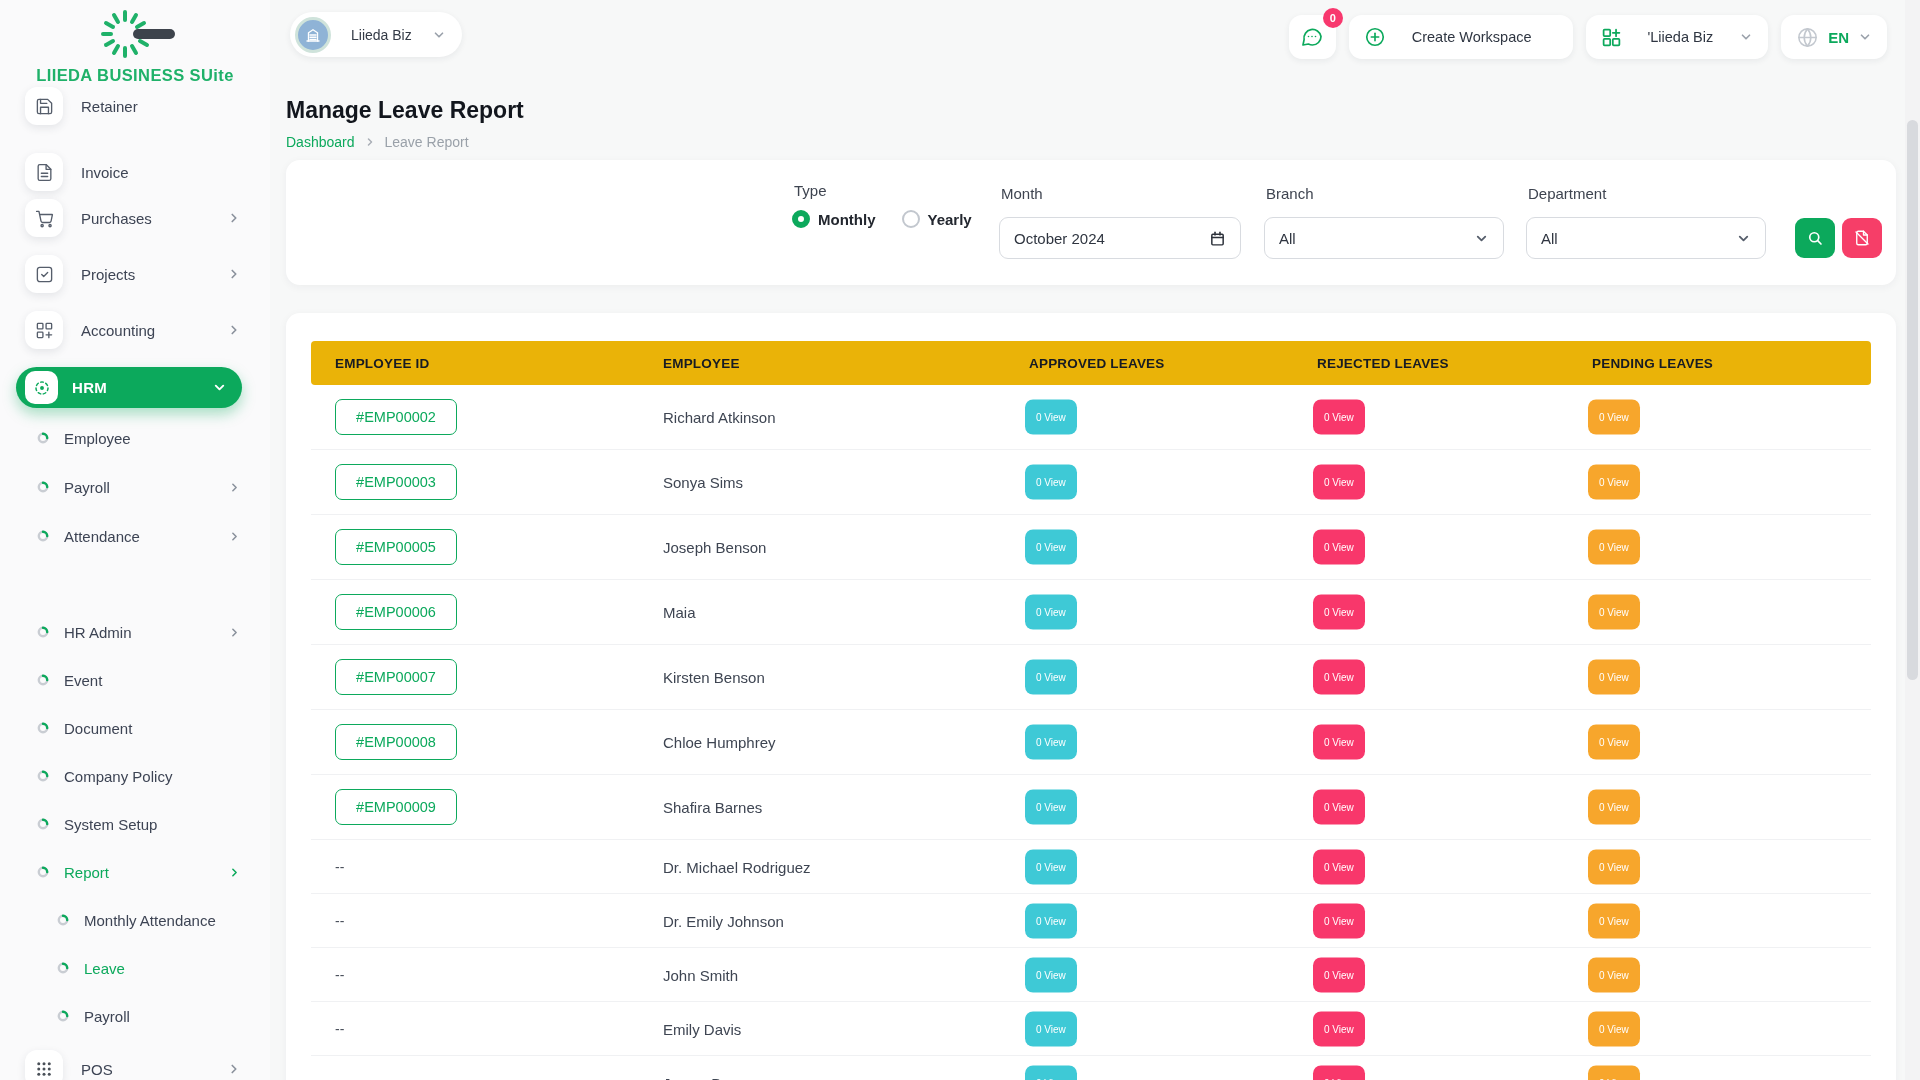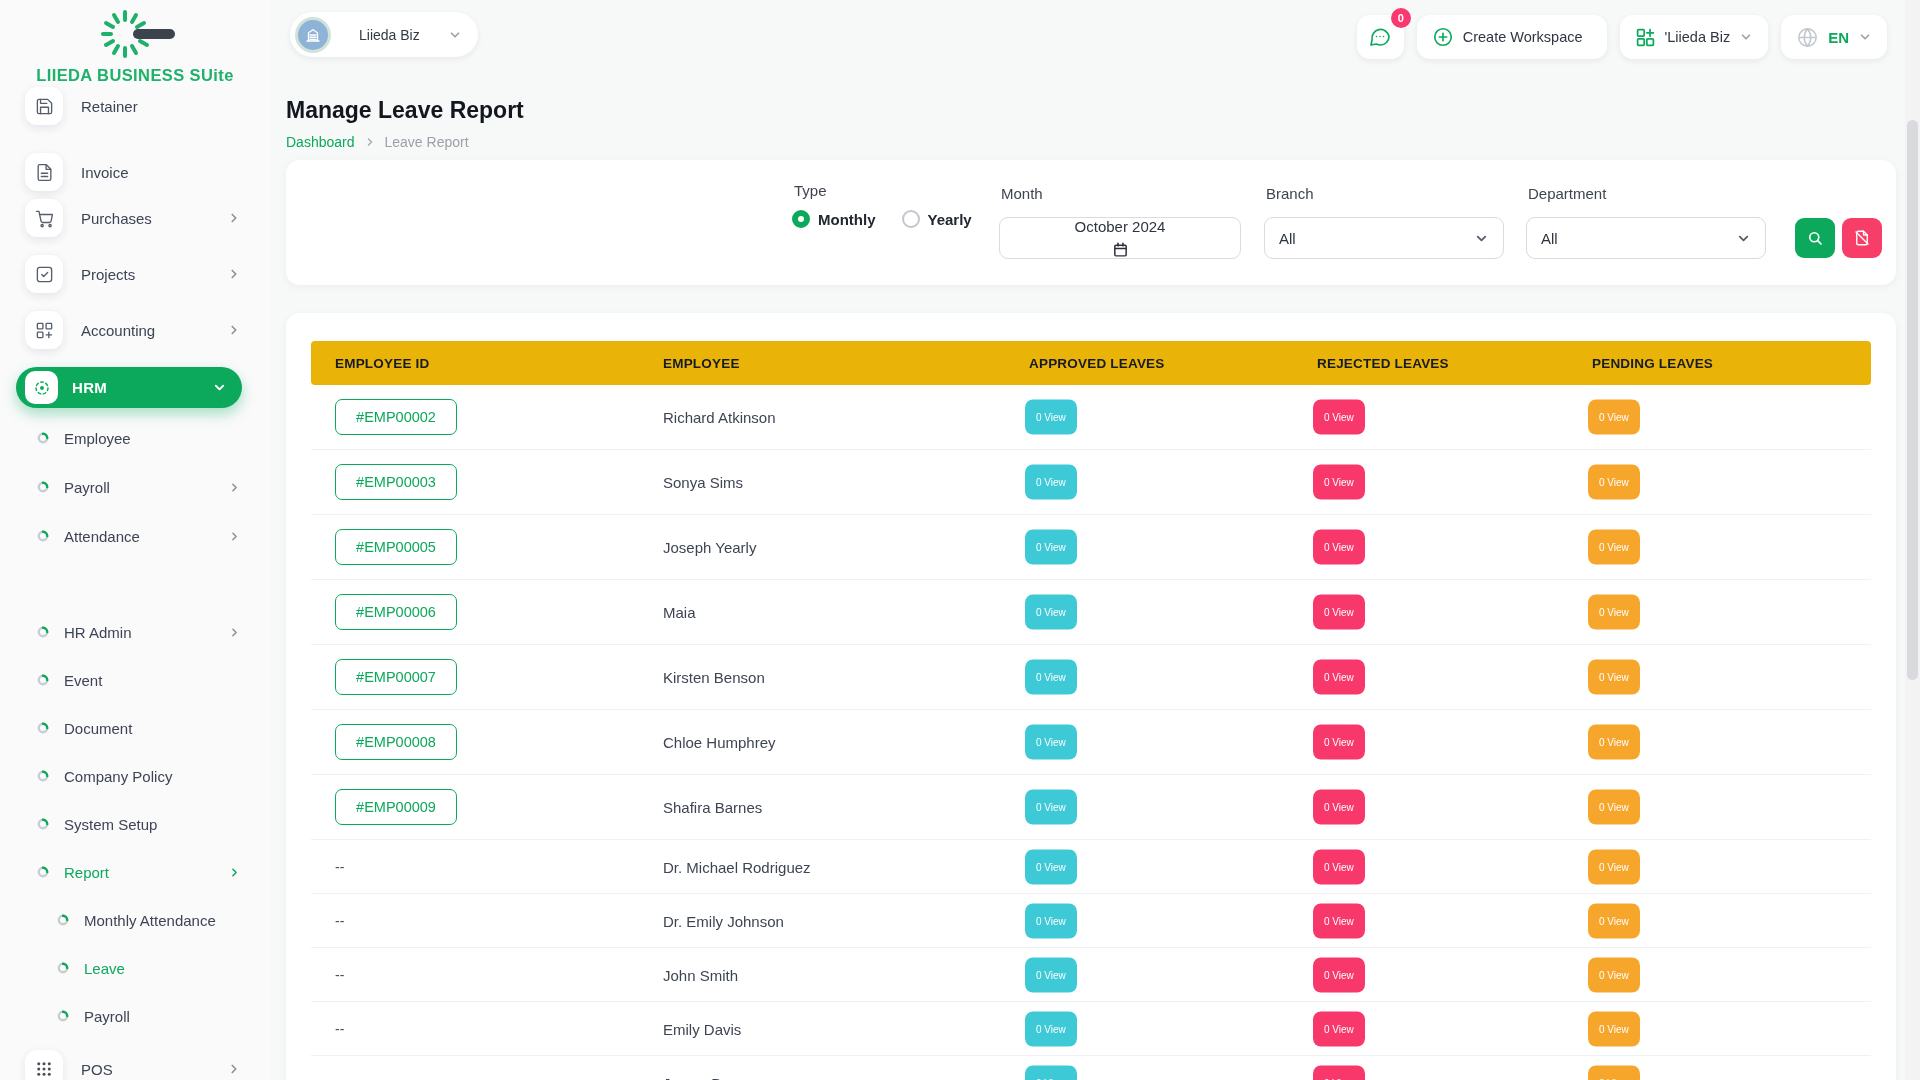--- a/index.html
+++ b/index.html
@@ -29,30 +29,30 @@
   .hrm-iconbox { width:33px; height:33px; background:#fff; border-radius:10px; margin-left:9px;
     display:flex; align-items:center; justify-content:center; }
   .hrm-label { margin-left:14px; color:#fff; font-weight:700; font-size:15px; letter-spacing:.3px; }
   .hrm-chev { margin-left:auto; margin-right:15px; }
 
   
   .ws-pill { position:absolute; left:290px; top:12px; height:45px; background:#fff; border-radius:23px;
     display:flex; align-items:center; padding:0 16px 0 5px; box-shadow:0 2px 6px rgba(30,40,60,.07); cursor:pointer; }
   .ws-avatar { width:36px; height:36px; border-radius:50%; background:#8fb3d6; border:3px solid #cfe3db;
     display:flex; align-items:center; justify-content:center; }
-  .ws-name { margin:0 28px; font-size:14px; font-weight:500; color:#333a46; }
+  .ws-name { margin:0 20px; font-size:14px; font-weight:500; color:#333a46; }
 
   .top-right { position:absolute; top:15px; right:33px; display:flex; gap:13px; align-items:center; }
   .chat-btn { position:relative; width:47px; height:44px; background:#fff; border-radius:13px;
     display:flex; align-items:center; justify-content:center; box-shadow:0 2px 6px rgba(30,40,60,.07); cursor:pointer; }
   .chat-badge { position:absolute; top:-7px; right:-7px; min-width:20px; height:20px; border-radius:50%;
     background:#f8386e; color:#fff; font-size:11px; font-weight:700; display:flex; align-items:center; justify-content:center; }
   .top-pill { height:44px; background:#fff; border-radius:13px; display:flex; align-items:center;
     padding:0 15px; box-shadow:0 2px 6px rgba(30,40,60,.07); cursor:pointer; }
-  .top-pill .lbl { margin:0 9px; font-size:14.5px; font-weight:500; color:#2f3642; }
+  .top-pill .lbl { margin:0 26px; font-size:14.5px; font-weight:500; color:#2f3642; }
   .lang-lbl { margin:0 9px; font-size:15px; font-weight:700; color:#0ca95c; }
 
   
   .page-title { position:absolute; left:286px; top:97px; font-size:23px; font-weight:700; color:#12161d; }
   .breadcrumb { position:absolute; left:286px; top:134px; display:flex; align-items:center; gap:9px; font-size:14px; }
   .bc-link { color:#0ca95c; cursor:pointer; }
   .bc-current { color:#9aa1a9; }
 
   
   .filter-card { position:absolute; left:286px; top:160px; width:1610px; height:125px; background:#fff;
@@ -393,21 +393,21 @@
       <span class="radio-on"></span>
       <span>Monthly</span>
     </span>
     <span class="radio-opt">
       <span class="radio-off"></span>
       <span>Yearly</span>
     </span>
   </div>
 
   <span class="f-label" style="left:715px; top:25px;">Month</span>
-  <div class="field" style="left:713px; top:57px; width:242px;flex-direction:column;">
+  <div class="field" style="left:713px; top:57px; width:242px;">
     <span class="val">October 2024</span>
     <svg width="17" height="17" viewBox="0 0 24 24" fill="none" stroke="#2c313a" stroke-width="2.1" stroke-linecap="round">
         <rect x="4" y="6" width="16" height="15" rx="1.5"></rect>
         <line x1="4" y1="10.5" x2="20" y2="10.5"></line>
         <line x1="8.5" y1="3" x2="8.5" y2="7"></line>
         <line x1="15.5" y1="3" x2="15.5" y2="7"></line>
       </svg>
   </div>
 
   <span class="f-label" style="left:980px; top:25px;">Branch</span>
@@ -484,21 +484,21 @@
       <span class="cell c5">
         <span class="badge bg-pending">0 View</span>
       </span>
     </div>
 
     <div class="trow row-tall">
       <span class="cell c1">
         <span class="emp-btn">#EMP00005</span>
       </span>
       <span class="cell c2">
-        <span class="name-txt">Joseph Yearly</span>
+        <span class="name-txt">Joseph Benson</span>
       </span>
       <span class="cell c3">
         <span class="badge bg-approved">0 View</span>
       </span>
       <span class="cell c4">
         <span class="badge bg-rejected">0 View</span>
       </span>
       <span class="cell c5">
         <span class="badge bg-pending">0 View</span>
       </span>

